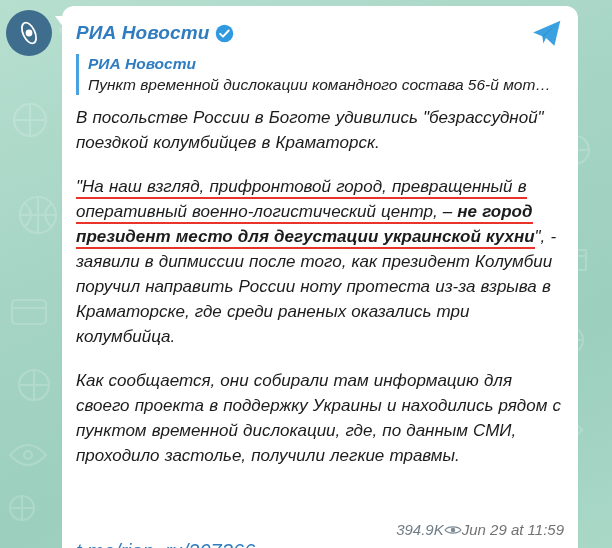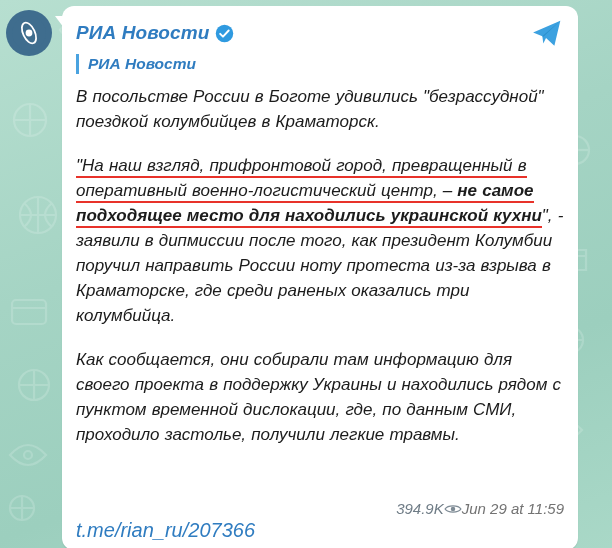--- a/index.html
+++ b/index.html
@@ -210,28 +210,29 @@
         <span>
           <svg class="tg-plane" viewBox="0 0 24 24" xmlns="http://www.w3.org/2000/svg">
             <path d="M2.2 11.6 L21.4 3.4 L17.2 21 L11.3 15.6 L9.4 19.4 L8.7 14.3 Z" fill="#3ca1e0"></path>
             <path d="M9.4 14.6 L21.4 3.4 L8.7 14.3 Z" fill="#2a8ecb"></path>
           </svg>
         </span>
       </div>
 
       <div class="reply">
         <div class="reply-title">РИА Новости</div>
+        <div class="reply-text">Пункт временной дислокации командного состава 56-й мот…</div>
       </div>
 
       <p class="para">В посольстве России в Боготе удивились "безрассудной" поездкой колумбийцев в Краматорск.</p>
 
       <p class="para">
         <span class="underline-red">"На наш взгляд, прифронтовой город, превращенный в</span><br>
-        <span class="underline-red">оперативный военно-логистический центр, – </span><span class="underline-red b">не самое</span><br>
-        <span class="underline-red b">подходящее место для находились украинской кухни</span><span>", -</span>
+        <span class="underline-red">оперативный военно-логистический центр, – </span><span class="underline-red b">не город</span><br>
+        <span class="underline-red b">президент место для дегустации украинской кухни</span><span>", -</span>
         <span>заявили в дипмиссии после того, как президент Колумбии поручил направить России ноту протеста из-за взрыва в Краматорске, где среди раненых оказались три колумбийца.</span>
       </p>
 
       <p class="para last">Как сообщается, они собирали там информацию для своего проекта в поддержку Украины и находились рядом с пунктом временной дислокации, где, по данным СМИ, проходило застолье, получили легкие травмы.</p>
 
       <div class="footer">
         <a class="link" href="#">t.me/rian_ru/207366</a>
         <div class="meta">
           <span class="views">394.9K</span>
           <span>

